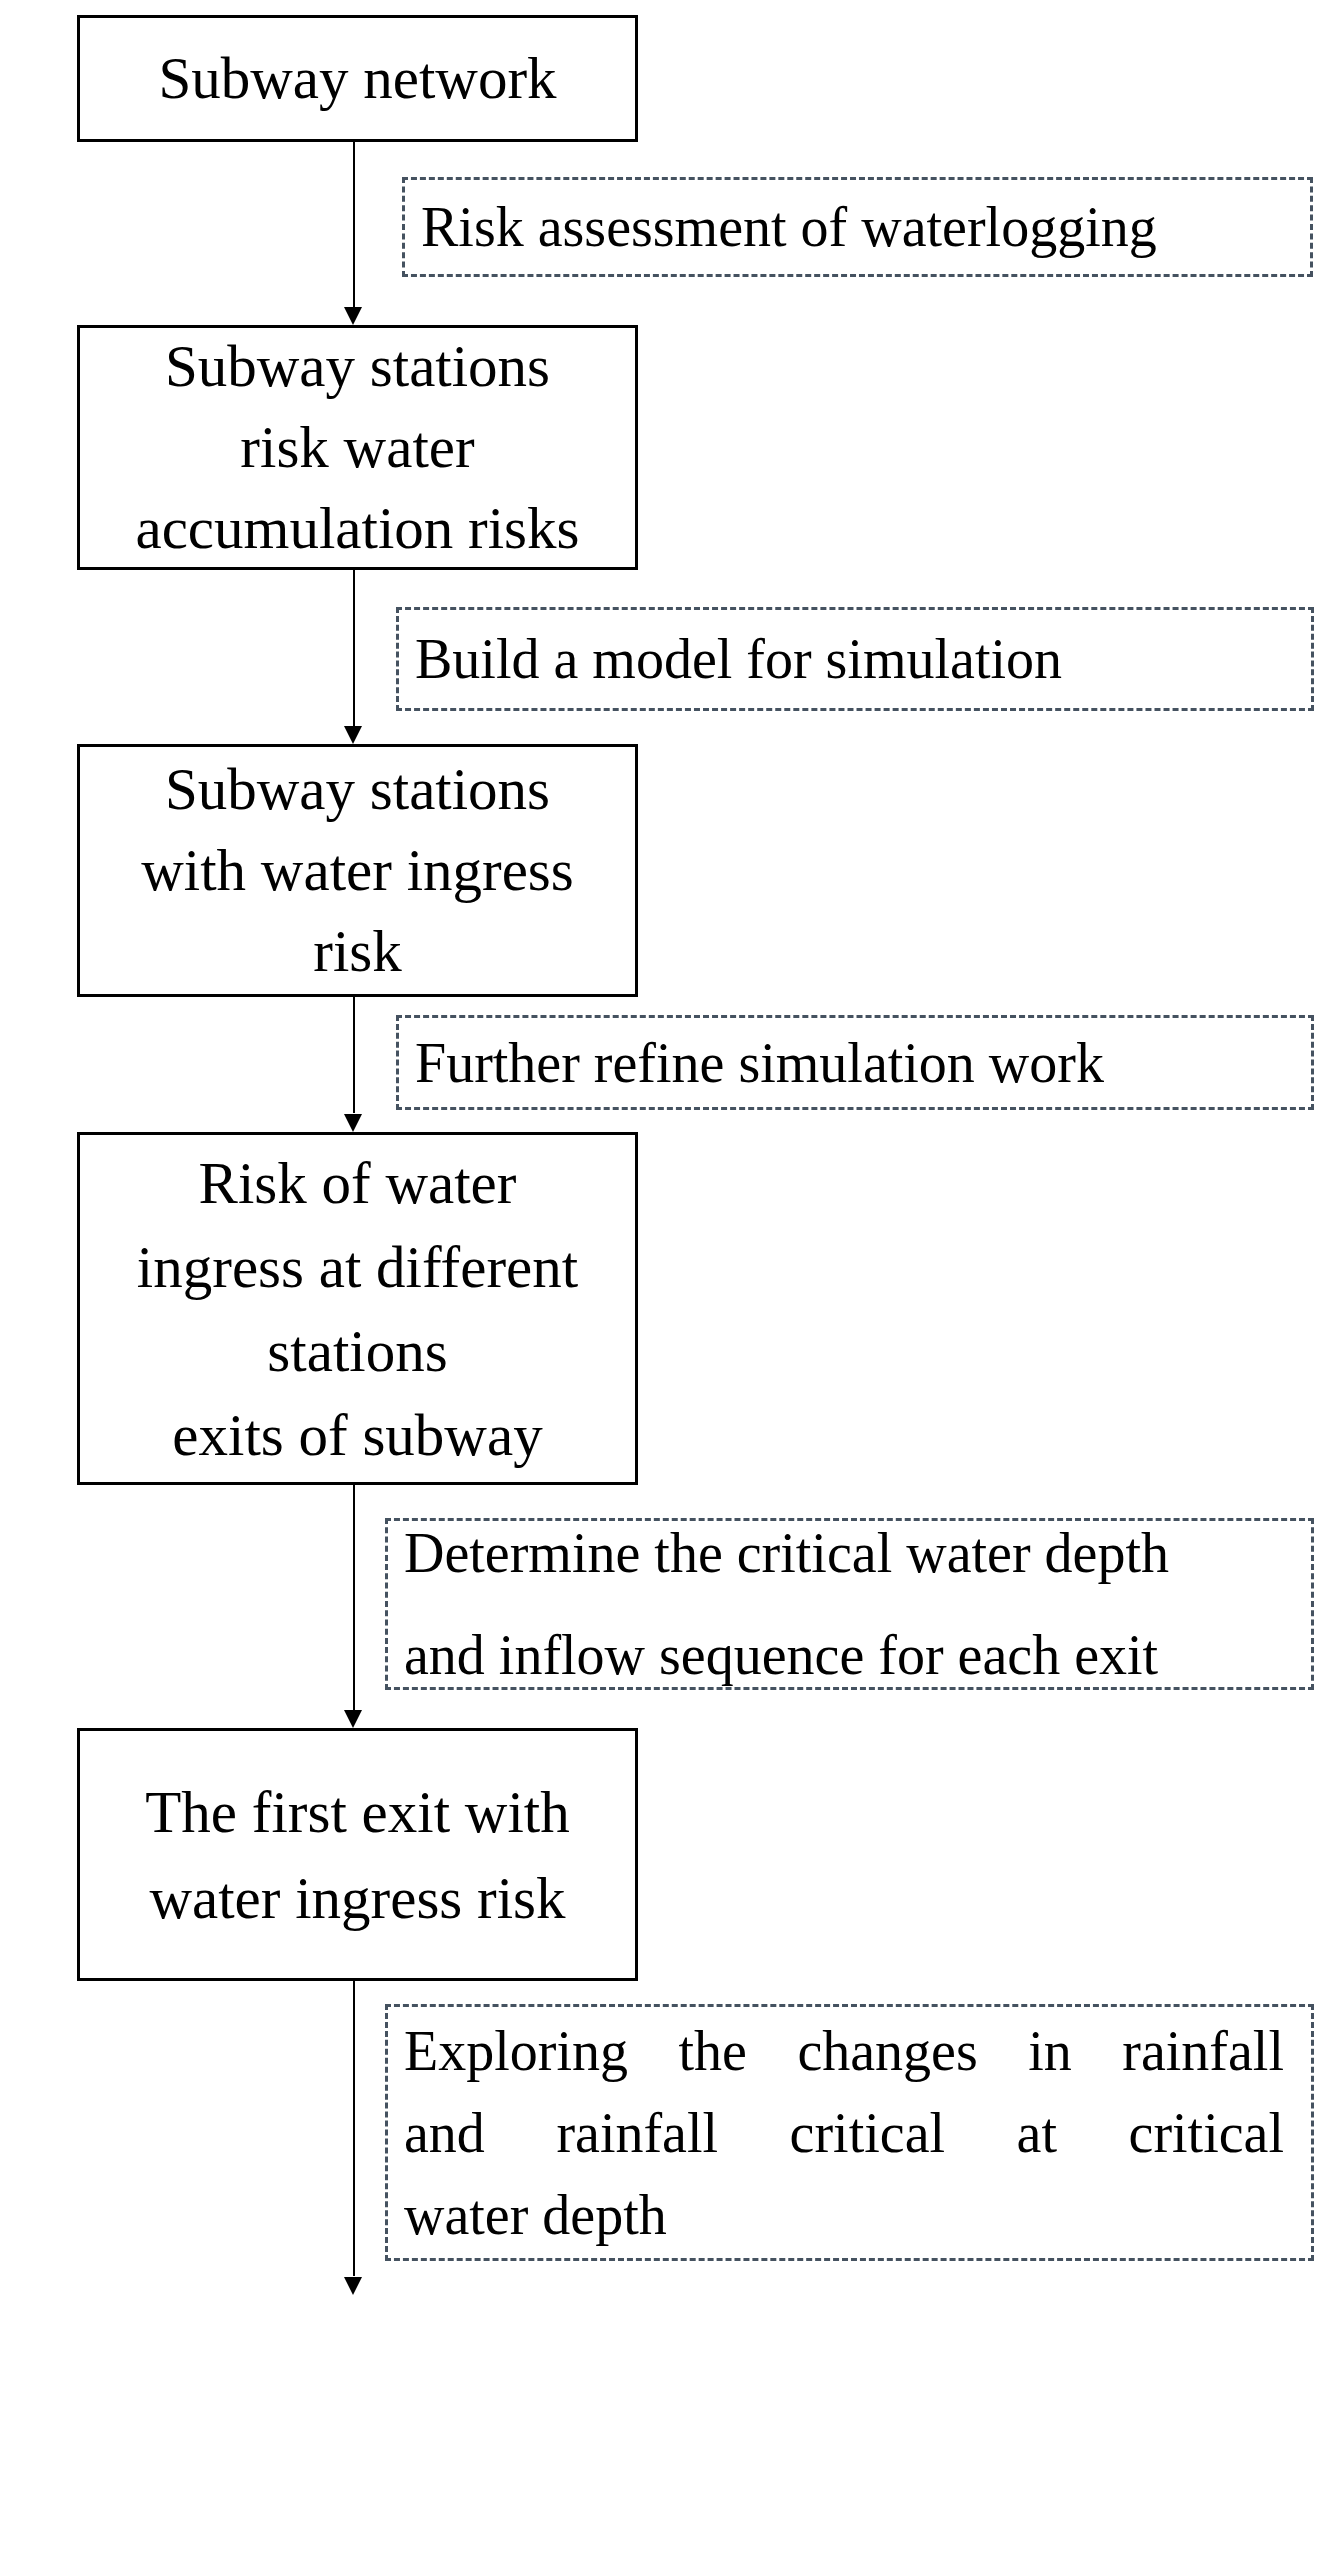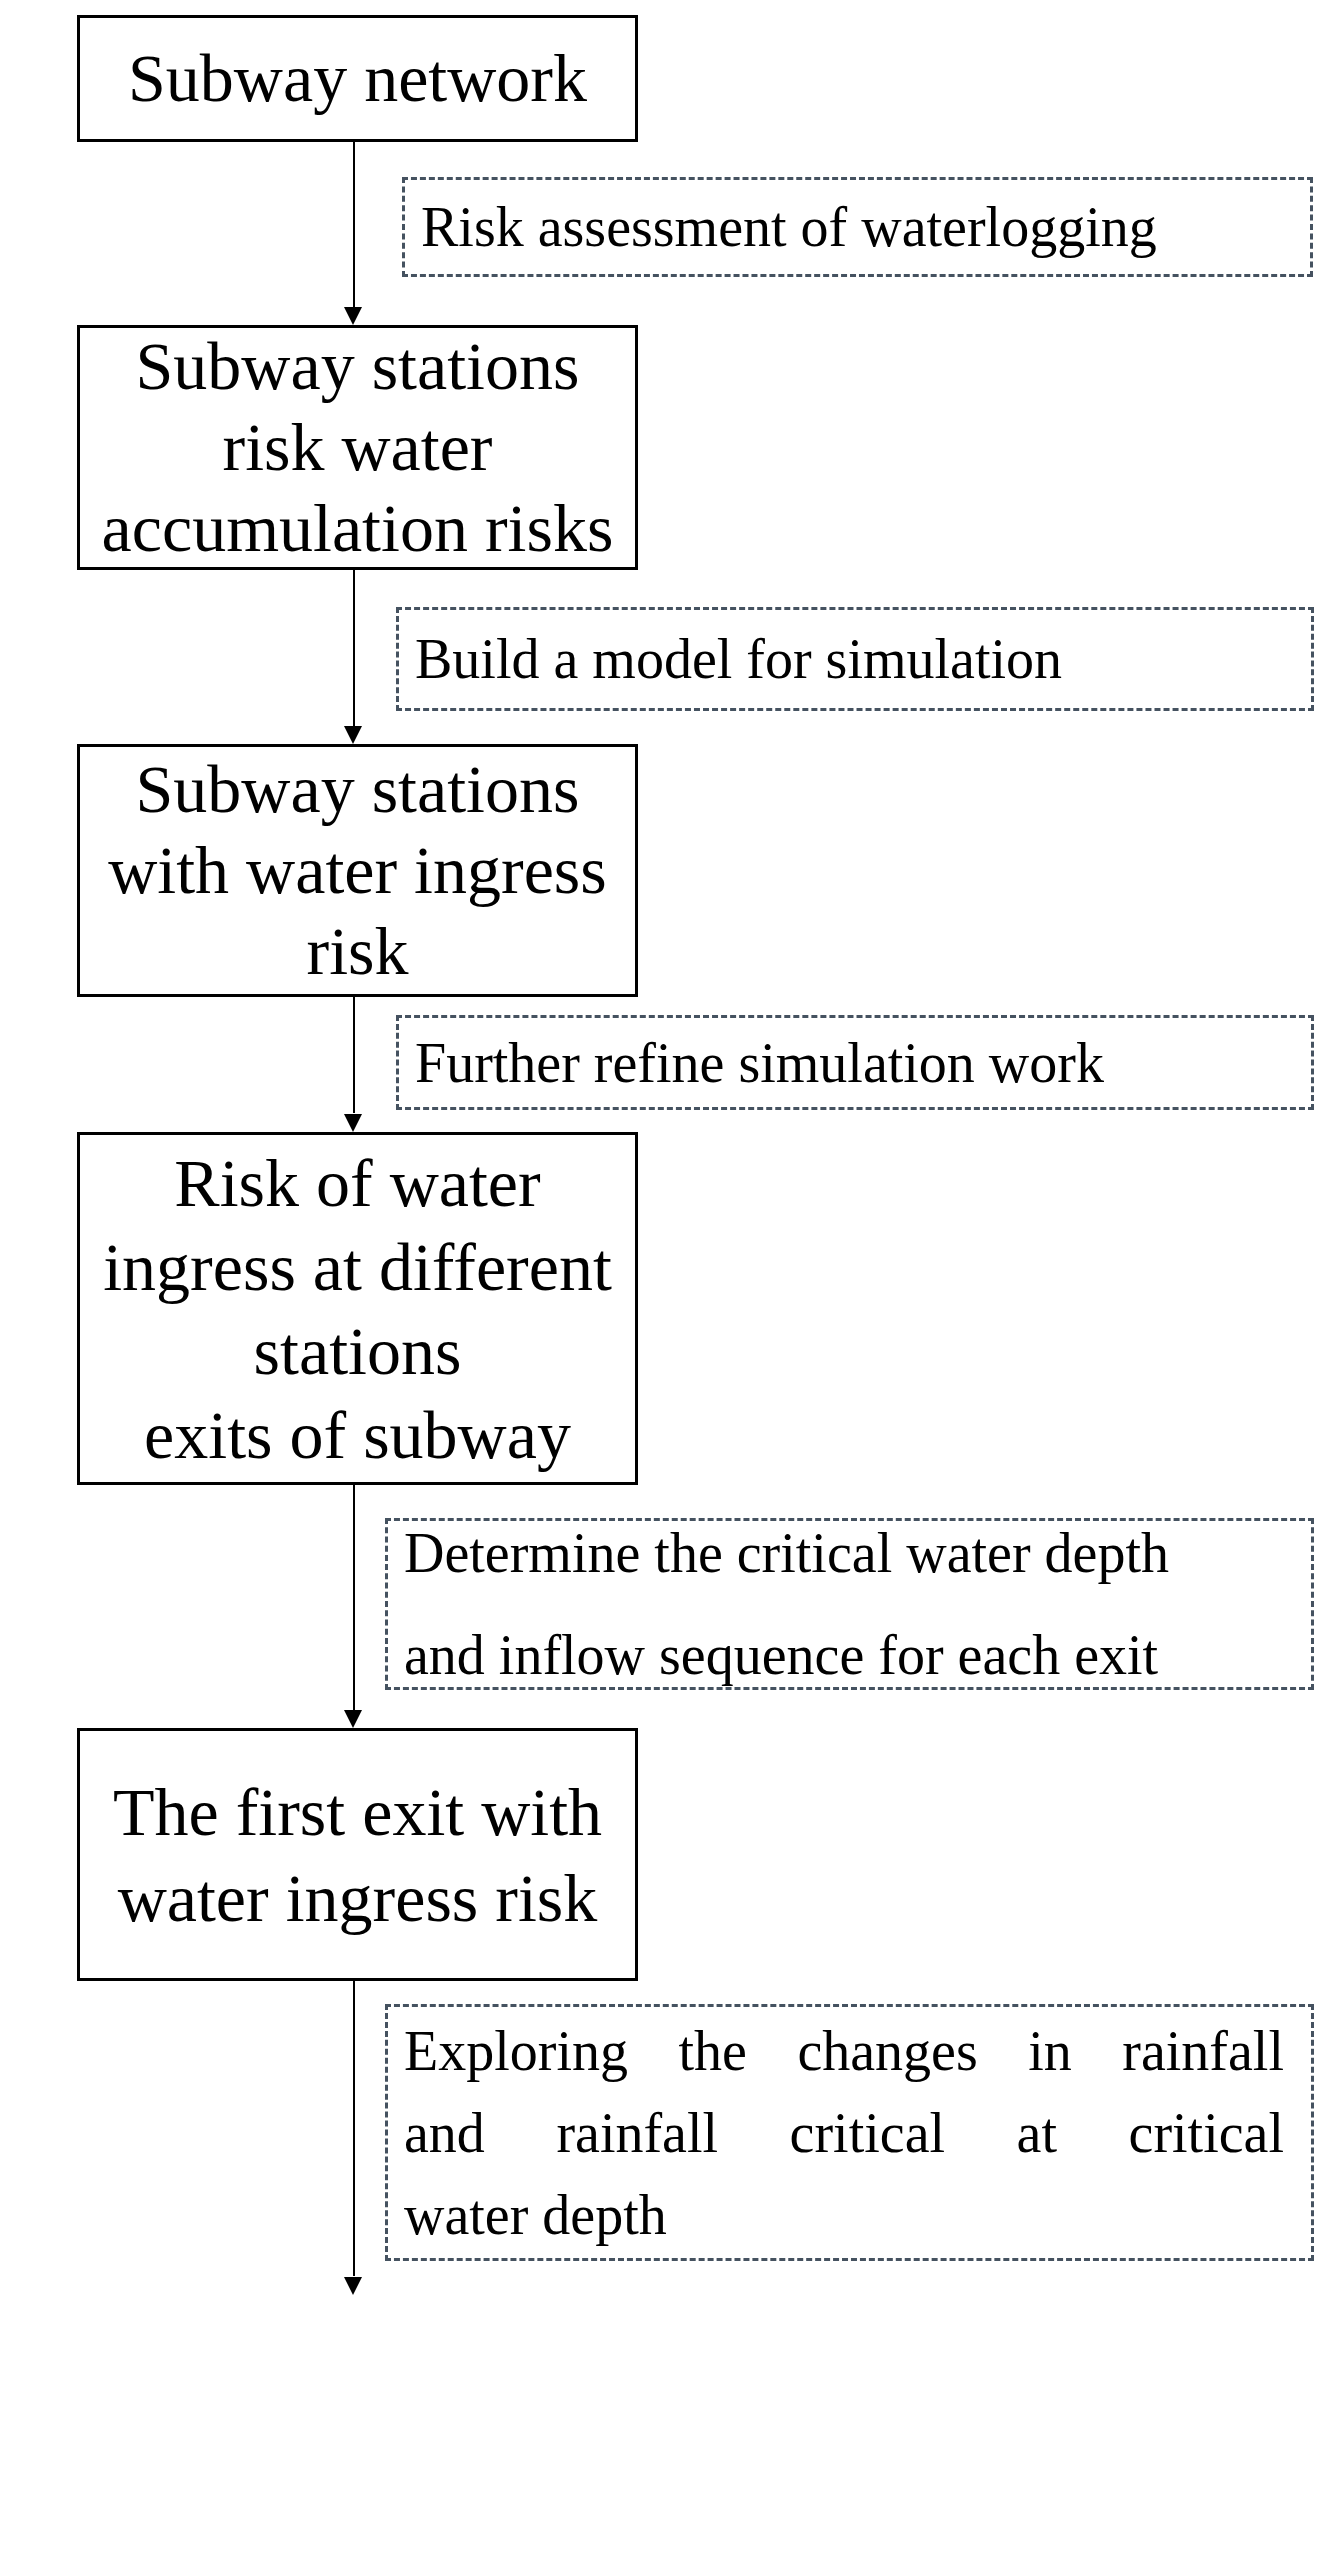--- a/index.html
+++ b/index.html
@@ -19,21 +19,21 @@
     overflow:hidden;
   }
   
   .node{
     position:absolute;left:77px;width:561px;
     box-sizing:border-box;
     border:3.6px solid var(--box-border);
     background:var(--bg);
     display:flex;flex-direction:column;justify-content:center;
     text-align:center;
-    font-size:68px;line-height:81px;
+    font-size:59px;line-height:81px;
     white-space:nowrap;
   }
   #node-1{top:15px;height:127px;}
   #node-2{top:325px;height:245px;}
   #node-3{top:744px;height:253px;}
   #node-4{top:1132px;height:353px;line-height:84px;}
   #node-5{top:1728px;height:253px;line-height:86px;}
   
   .edge-label{
     position:absolute;

